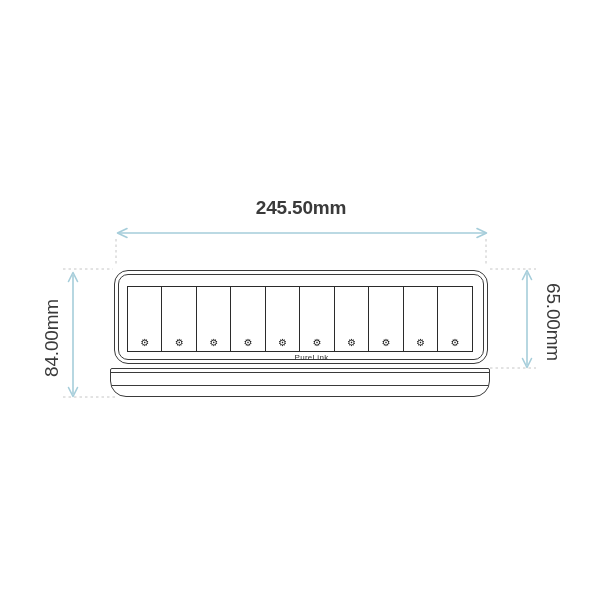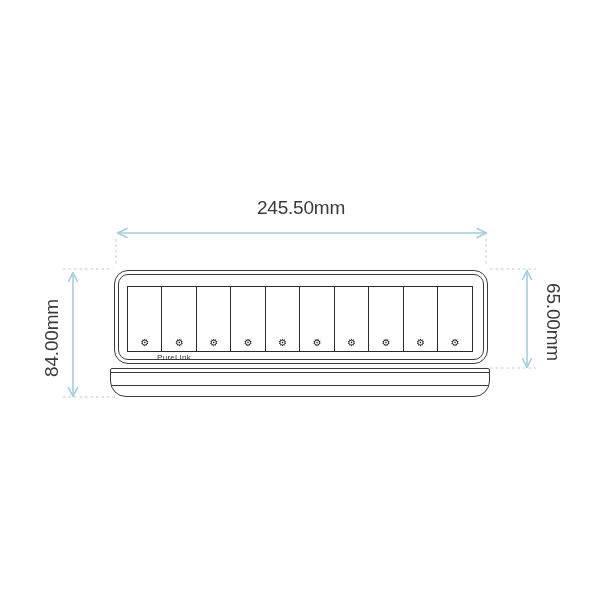--- a/index.html
+++ b/index.html
@@ -13,21 +13,21 @@
   html,body{margin:0;padding:0;background:var(--background);}
   .canvas{
     position:relative;width:600px;height:600px;background:var(--background);
     font-family:"Liberation Sans","DejaVu Sans",sans-serif;overflow:hidden;
   }
   
   .dim-label{
     position:absolute;color:var(--text);font-size:19px;font-weight:400;
     letter-spacing:-0.2px;text-align:center;white-space:nowrap;
   }
-  .dim-label.horizontal{left:231px;top:197px;width:140px;}
+  .dim-label.horizontal{left:231px;top:197px;width:140px;font-weight:bold;}
   .dim-label.left-vertical{left:-8px;top:327px;width:120px;height:22px;transform:rotate(-90deg);}
   .dim-label.right-vertical{left:493px;top:311px;width:120px;height:22px;transform:rotate(90deg);}
   
   svg.annotations{position:absolute;left:0;top:0;pointer-events:none;}
   .dim-line{stroke:var(--dimension);stroke-width:1.6;fill:none;}
   .dim-head{stroke:var(--dimension);stroke-width:1.6;fill:none;stroke-linecap:round;stroke-linejoin:round;}
   .ext-line{stroke:var(--extension);stroke-width:1;fill:none;stroke-dasharray:2.5 3;}
   
   .outer-shell{
     position:absolute;left:114px;top:270px;width:374px;height:94px;
@@ -46,21 +46,21 @@
     flex:1 1 0;border:1.4px solid var(--heavy);background:var(--background);
     position:relative;box-sizing:border-box;
   }
   .module + .module{margin-left:-1.4px;}
   .screw{
     position:absolute;bottom:3px;left:50%;transform:translateX(-50%);
     font-size:10px;line-height:10px;color:#1f1f1f;
     font-family:"DejaVu Sans",sans-serif;
   }
   .brand-label{
-    position:absolute;left:118px;top:352.5px;width:309px;text-align:left;
+    position:absolute;left:118px;top:352.5px;width:309px;text-align:center;
     font-size:8px;line-height:9px;color:#2f2f2f;letter-spacing:0.3px;padding-left:39px;
   }
   .device-base{
     position:absolute;left:110px;top:368px;width:380px;height:29px;
     border:1.2px solid var(--line);border-radius:2px 2px 16px 16px;
     background:var(--background);box-sizing:border-box;overflow:hidden;
   }
   .base-lip-line{position:absolute;left:0;right:0;top:3px;border-top:1px solid var(--line);}
   .base-mid-line{position:absolute;left:0;right:0;top:16px;border-top:1px solid var(--line);}
 </style>

